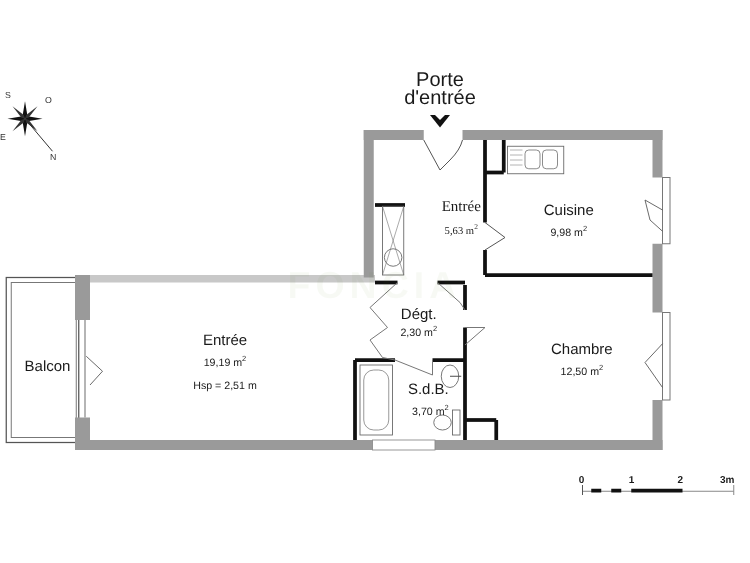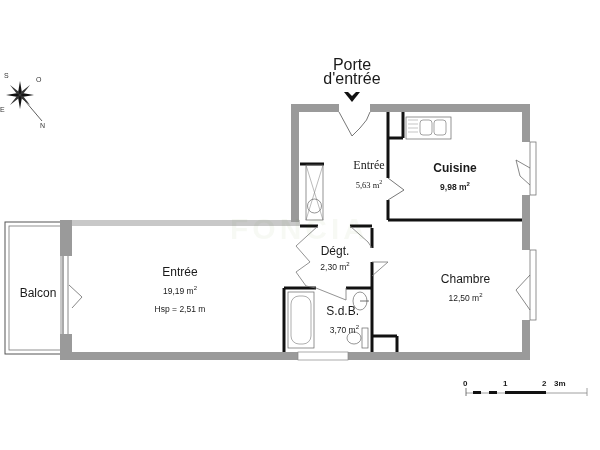--- a/index.html
+++ b/index.html
@@ -144,21 +144,21 @@
 <div class="lbl entry-label" style="left:322px; top:58px; width:60px;">
   <div>Porte</div>
   <div>d'entrée</div>
 </div>
 
 <div class="lbl" style="left:334px; top:158px; width:70px;font-family:Liberation Serif, serif;">
   <div class="room-name">Entrée</div>
   <div class="room-area" style="margin-top:6px;"><span>5,63 m</span><sup>2</sup></div>
 </div>
 
-<div class="lbl" style="left:420px; top:161px; width:70px;font-weight:bold;">
+<div class="lbl" style="left:420px; top:161px; width:70px;">
   <div class="room-name">Cuisine</div>
   <div class="room-area" style="margin-top:6px;"><span>9,98 m</span><sup>2</sup></div>
 </div>
 
 <div class="lbl" style="left:145px; top:265px; width:70px;">
   <div class="room-name">Entrée</div>
   <div class="room-area" style="margin-top:6px;"><span>19,19 m</span><sup>2</sup></div>
   <div class="room-area" style="margin-top:8px;">Hsp = 2,51 m</div>
 </div>
 
@@ -175,13 +175,13 @@
 <div class="lbl" style="left:309px; top:304px; width:50px;text-align:right;">
   <div class="room-name">S.d.B.</div>
   <div class="room-area" style="margin-top:6px;"><span>3,70 m</span><sup>2</sup></div>
 </div>
 
 <div class="lbl room-name" style="left:10px; top:286px; width:56px;">Balcon</div>
 
 <div class="scale-num" style="left:463px; top:379px;">0</div>
 <div class="scale-num" style="left:503px; top:379px;">1</div>
 <div class="scale-num" style="left:542px; top:379px;">2</div>
-<div class="scale-num" style="left:554px; top:379px;text-align:right;">3m</div>
+<div class="scale-num" style="left:576px; top:379px;text-align:right;">3m</div>
 
 </body></html>

